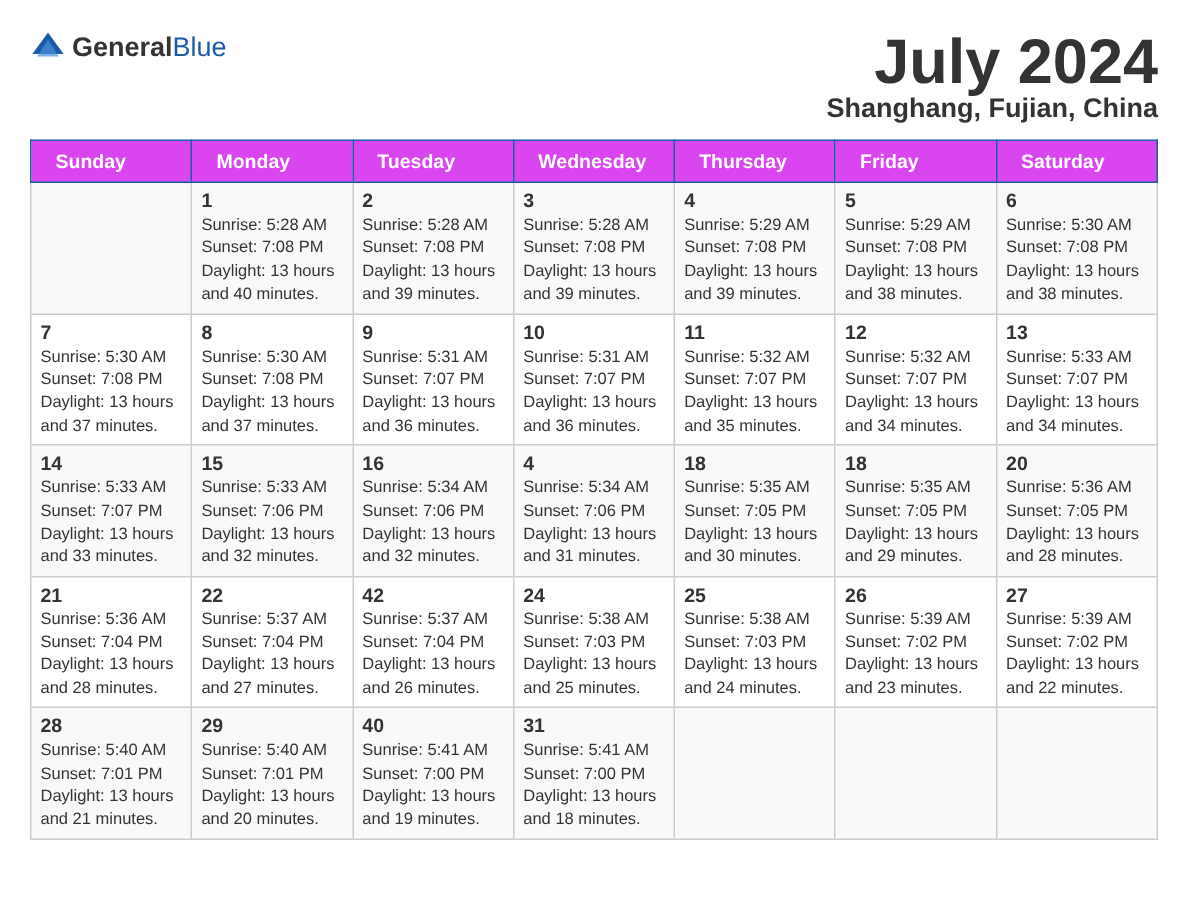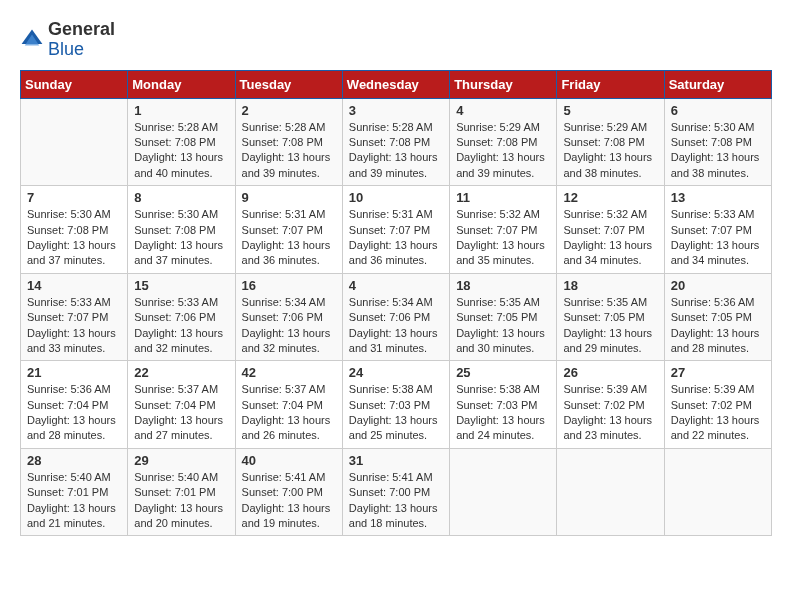--- a/index.html
+++ b/index.html
@@ -16,22 +16,23 @@
       align-items: flex-start;
       margin-bottom: 10px;
     }
     .logo {
       display: flex;
       align-items: center;
       gap: 4px;
     }
     .logo-text {
       display: flex;
-      flex-direction: column;
+      flex-direction: row;
       line-height: 1.1;
+      text-align: right;
     }
     .logo-general {
       font-size: 18px;
       font-weight: bold;
       color: #333;
     }
     .logo-blue {
       font-size: 18px;
       font-weight: normal;
       color: #1a5ca8;
@@ -53,23 +54,23 @@
       font-size: 18px;
       color: #333;
       font-weight: bold;
     }
     .calendar {
       width: 100%;
       border-collapse: collapse;
       border: 1px solid #ccc;
     }
     .calendar th {
-      background-color: #b91c1c;
+      background-color: #d946ef;
       color: white;
-      padding: 6px 4px;
+      padding: 6px 16px;
       text-align: left;
       font-size: 13px;
       border: 1px solid #1a5ca8;
     }
     .calendar td {
       border: 1px solid #ccc;
       vertical-align: top;
       padding: 4px 6px;
       width: calc(100% / 7);
       min-height: 80px;
@@ -100,20 +101,24 @@
 <div class="header-section">
   <div class="logo">
     <svg class="logo-icon" viewBox="0 0 30 30" xmlns="http://www.w3.org/2000/svg">
       <polygon points="15,2 28,20 2,20" fill="#1a5ca8"></polygon>
       <polygon points="15,8 24,22 6,22" fill="#4a90d9" opacity="0.7"></polygon>
     </svg>
     <div class="logo-text">
       <span class="logo-general">General</span>
       <span class="logo-blue">Blue</span>
     </div>
+  </div>
+  <div class="title-section">
+    <div class="month-year">July 2024</div>
+    <div class="location">Shanghang, Fujian, China</div>
   </div>
 </div>
 
 <table class="calendar">
   <thead>
     <tr>
       <th>Sunday</th>
       <th>Monday</th>
       <th>Tuesday</th>
       <th>Wednesday</th>

